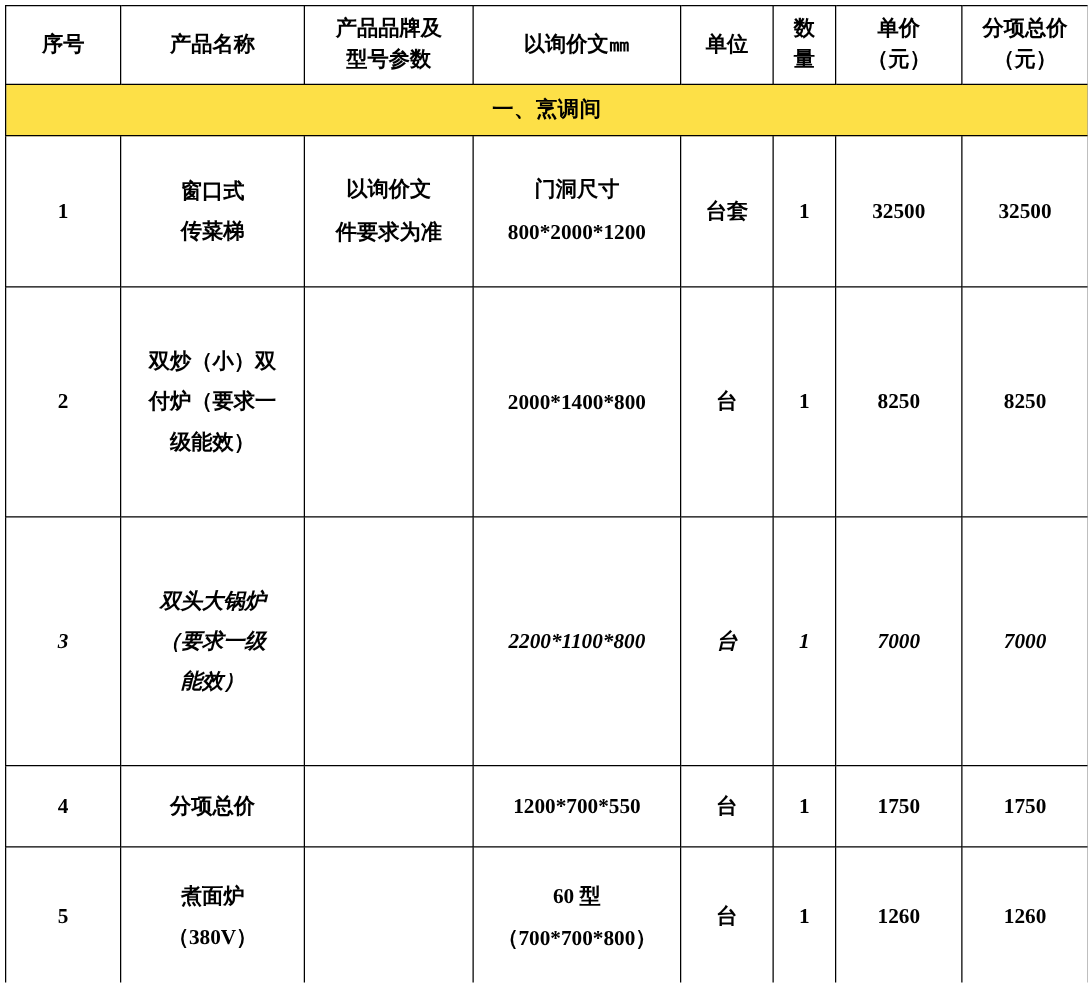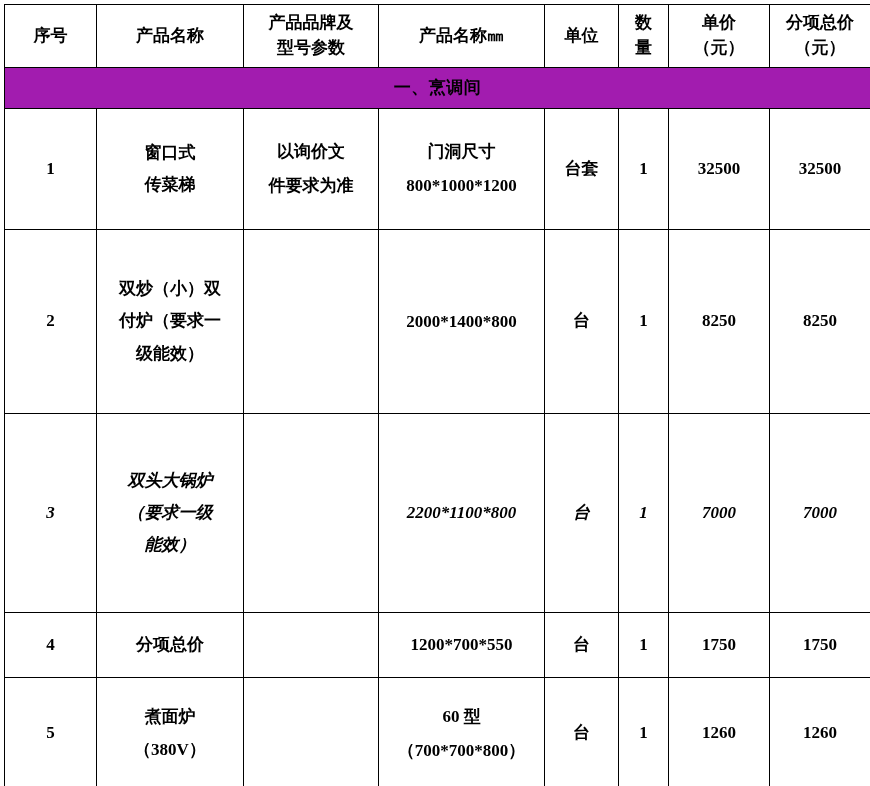--- a/index.html
+++ b/index.html
@@ -36,21 +36,21 @@
     line-height: 1.55;
     font-weight: bold;
     font-family: "Liberation Serif", "DejaVu Serif", serif;
     word-wrap: break-word;
   }
   thead td {
     height: 54px;
     font-size: 17.5px;
   }
   .section-row td {
-    background: #a21caf;
+    background: #fde047;
     height: 32px;
     font-size: 16px;
     font-weight: bold;
     letter-spacing: 0.5px;
   }
   .hdr-2 span {
     display: block;
     line-height: 1.45;
   }
   .num-col { width: 92px; }
@@ -93,21 +93,21 @@
           <span>序号</span>
         </td>
         <td>
           <span>产品名称</span>
         </td>
         <td class="hdr-2">
           <span>产品品牌及</span>
           <span>型号参数</span>
         </td>
         <td>
-          <span>产品名称㎜</span>
+          <span>以询价文㎜</span>
         </td>
         <td>
           <span>单位</span>
         </td>
         <td class="hdr-2">
           <span>数</span>
           <span>量</span>
         </td>
         <td class="hdr-2">
           <span>单价</span>
@@ -129,21 +129,21 @@
         <td class="name-stack">
           <span>窗口式</span>
           <span>传菜梯</span>
         </td>
         <td class="brand-stack">
           <span>以询价文</span>
           <span>件要求为准</span>
         </td>
         <td class="spec-stack">
           <span>门洞尺寸</span>
-          <span>800*1000*1200</span>
+          <span>800*2000*1200</span>
         </td>
         <td>台套</td>
         <td>1</td>
         <td>32500</td>
         <td>32500</td>
       </tr>
 
       <tr class="r2">
         <td>2</td>
         <td class="name-stack">

